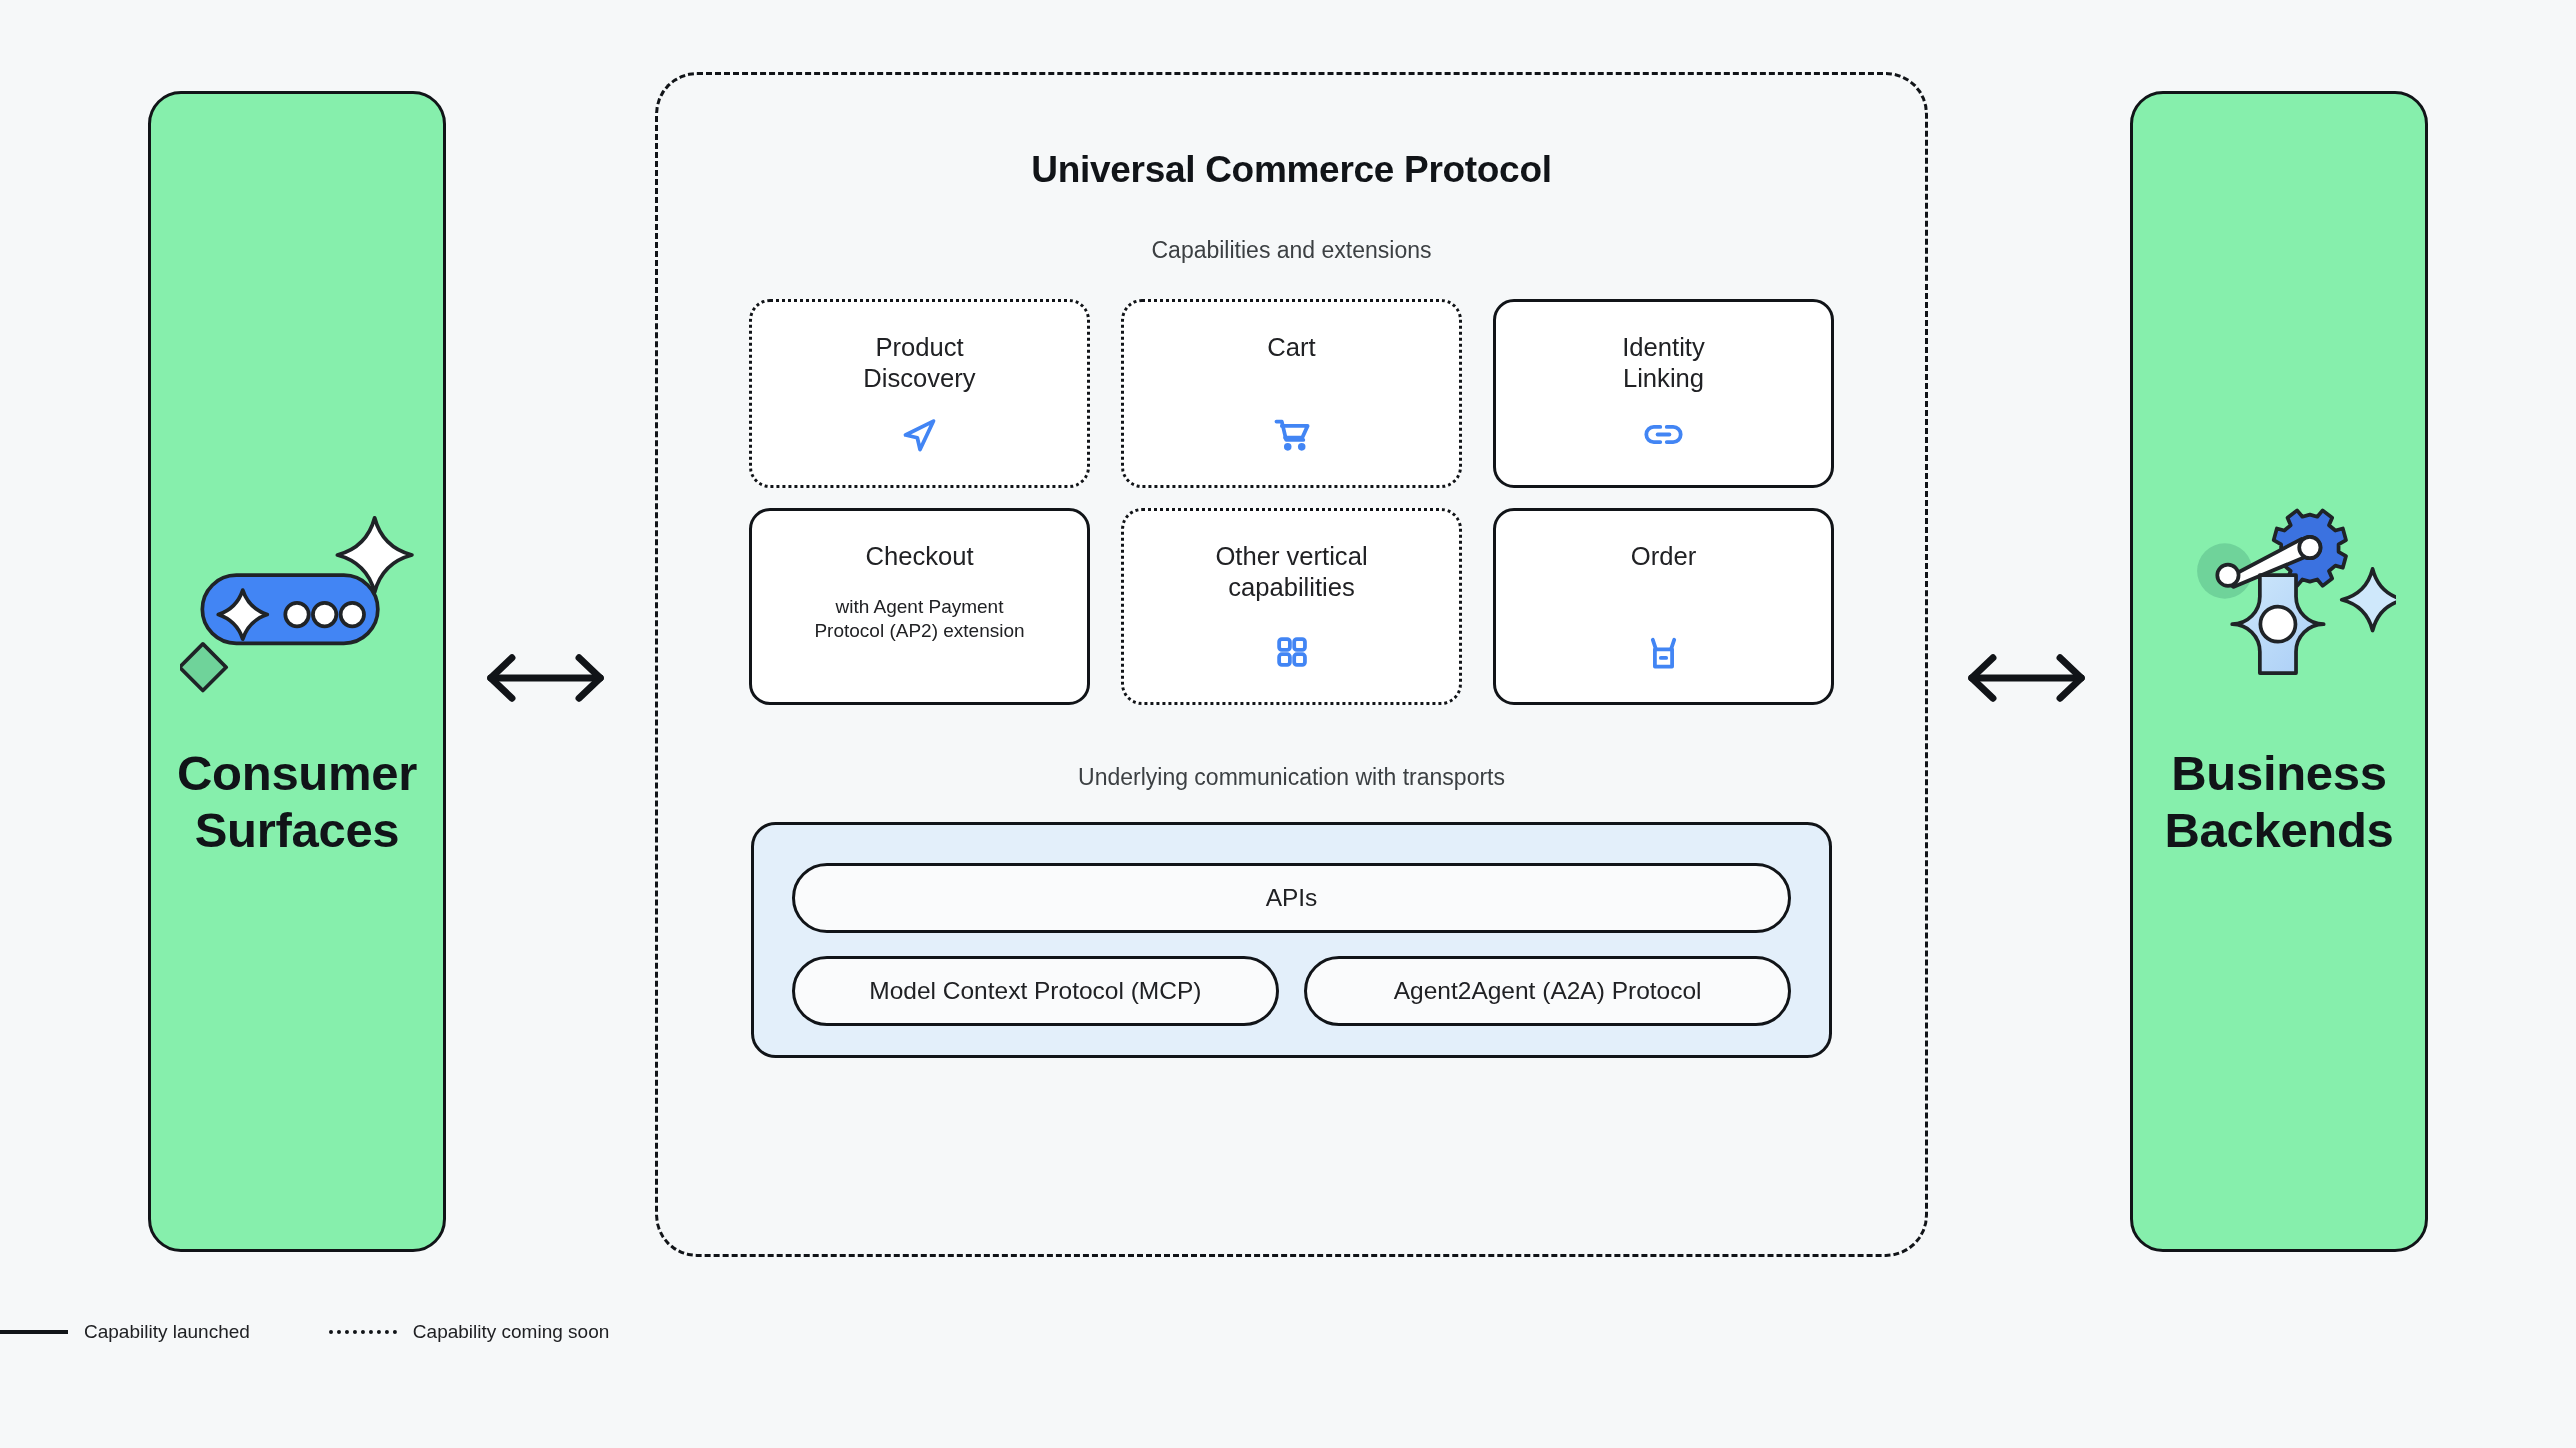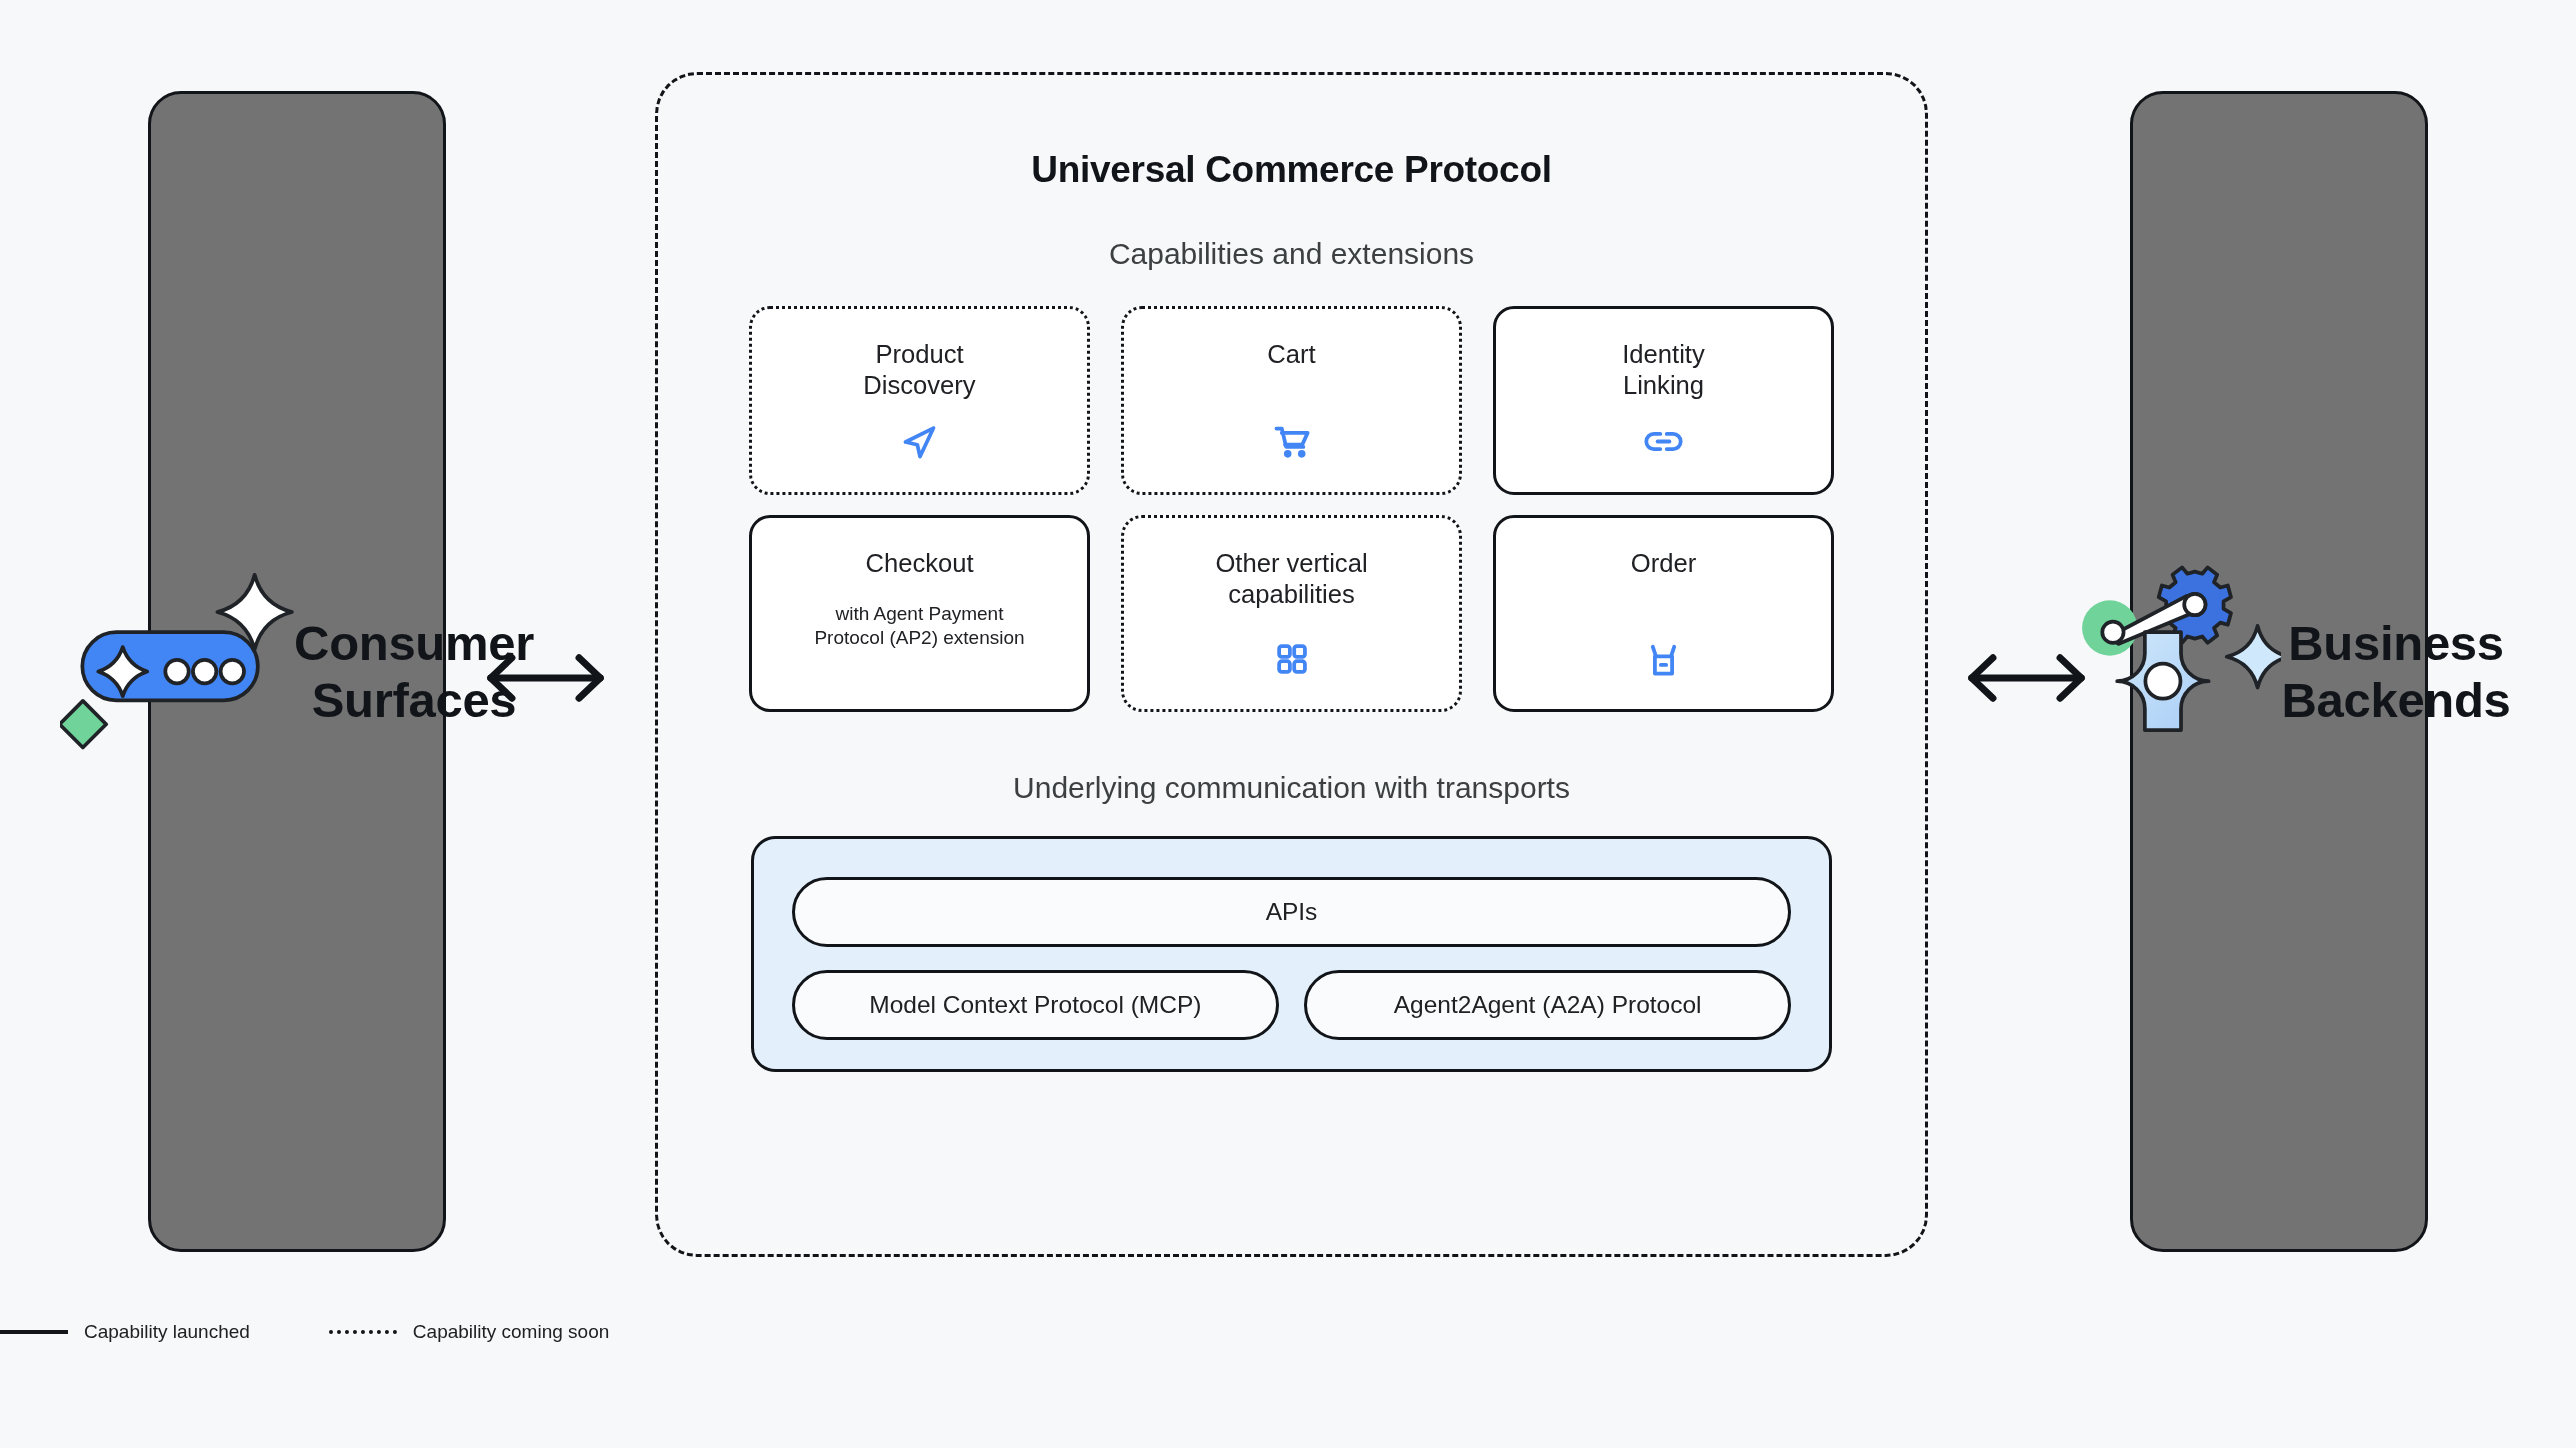--- a/index.html
+++ b/index.html
@@ -21,25 +21,25 @@
     position: absolute;
     inset: 0;
   }
 
   
   .side-panel {
     position: absolute;
     width: 298px;
     height: 1161px;
     top: 91px;
-    background: #737373;
+    background: #86efac;
     border: 3.7px solid #111418;
     border-radius: 33px;
     display: flex;
-    flex-direction: row;
+    flex-direction: column;
     align-items: center;
     justify-content: center;
     box-sizing: border-box;
   }
   .side-panel.left  { left: 148px; }
   .side-panel.right { left: 2130px; }
 
   .side-art {
     width: 234px;
     height: 224px;
@@ -83,21 +83,21 @@
   .protocol-title {
     margin-top: 74px;
     text-align: center;
     font-size: 37px;
     font-weight: 700;
     letter-spacing: -0.3px;
     color: #111418;
   }
   .section-heading {
     text-align: center;
-    font-size: 30px;
+    font-size: 23px;
     color: #3c4043;
     font-weight: 400;
   }
   .section-heading.caps   { margin-top: 46px; }
   .section-heading.trans  { margin-top: 59px; }
 
   
   .cap-grid {
     margin: 35px auto 0 auto;
     width: 1097px;

